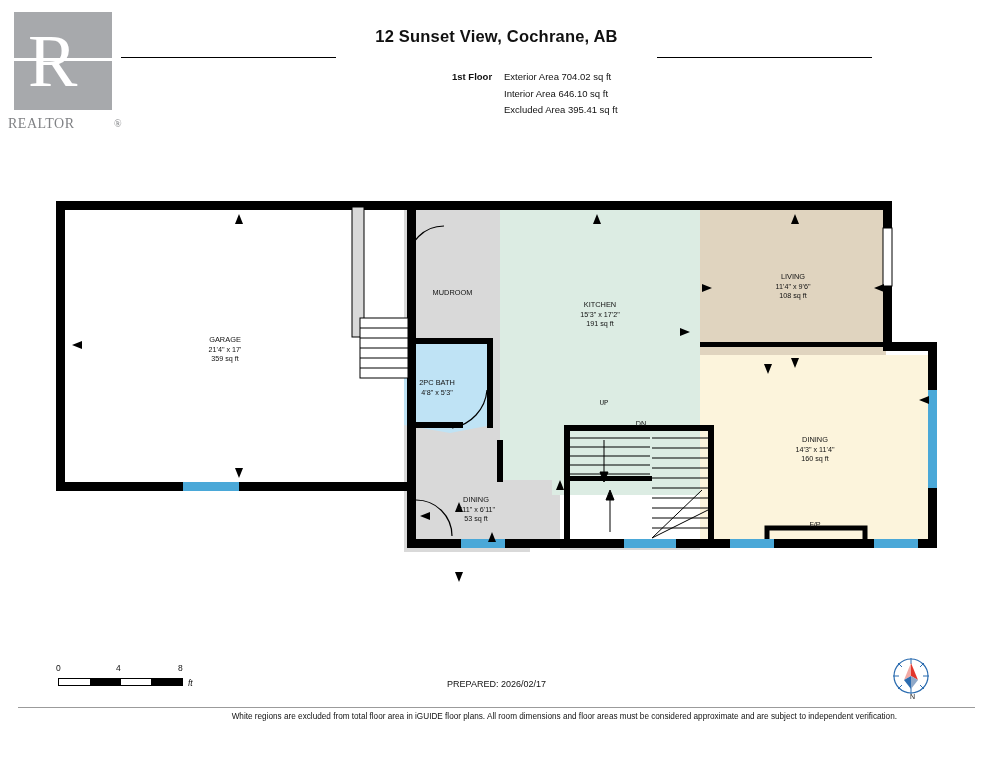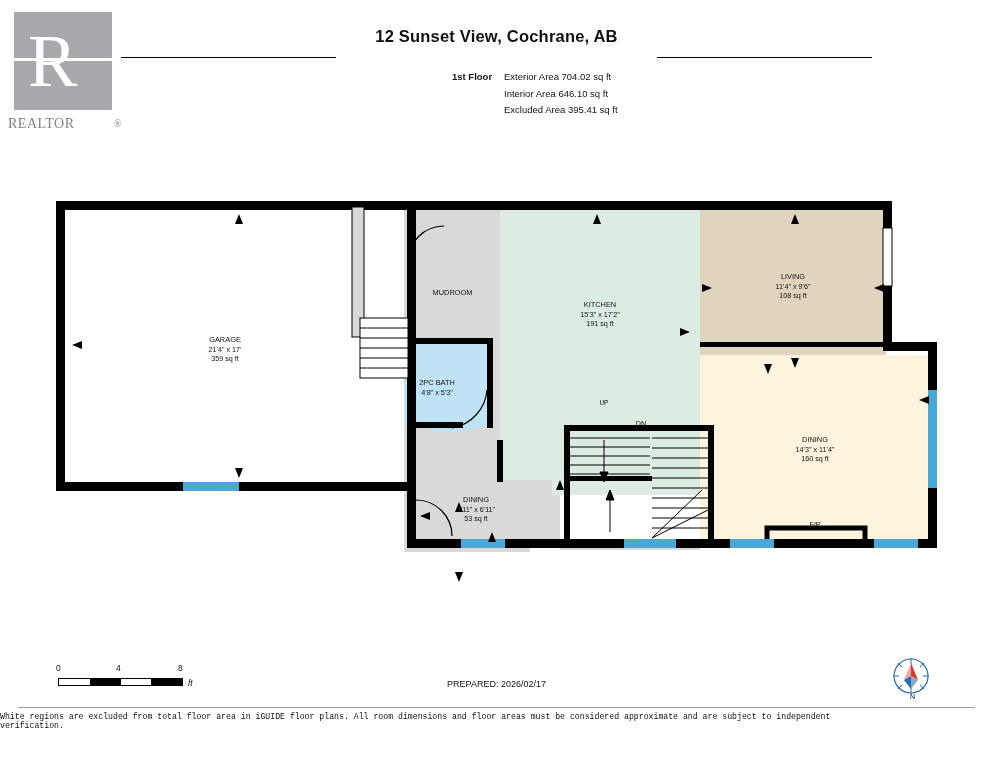--- a/index.html
+++ b/index.html
@@ -172,24 +172,23 @@
   .disclaimer-rule {
     position: absolute;
     left: 18px; top: 707px;
     width: 957px; height: 1px;
     background: #9b9b9b;
   }
   .disclaimer {
     position: absolute;
     left: 0; top: 712px;
     width: 897px;
-    text-align: left;
+    text-align: right;
     font-size: 8.2px;
     color: #111;
-    font-family: Liberation Mono, monospace;
   }
 </style>
 </head>
 <body>
 
 <div id="page">
 
   <div class="logo">
     <div class="block"></div>
     <div class="r-letter">R</div>

